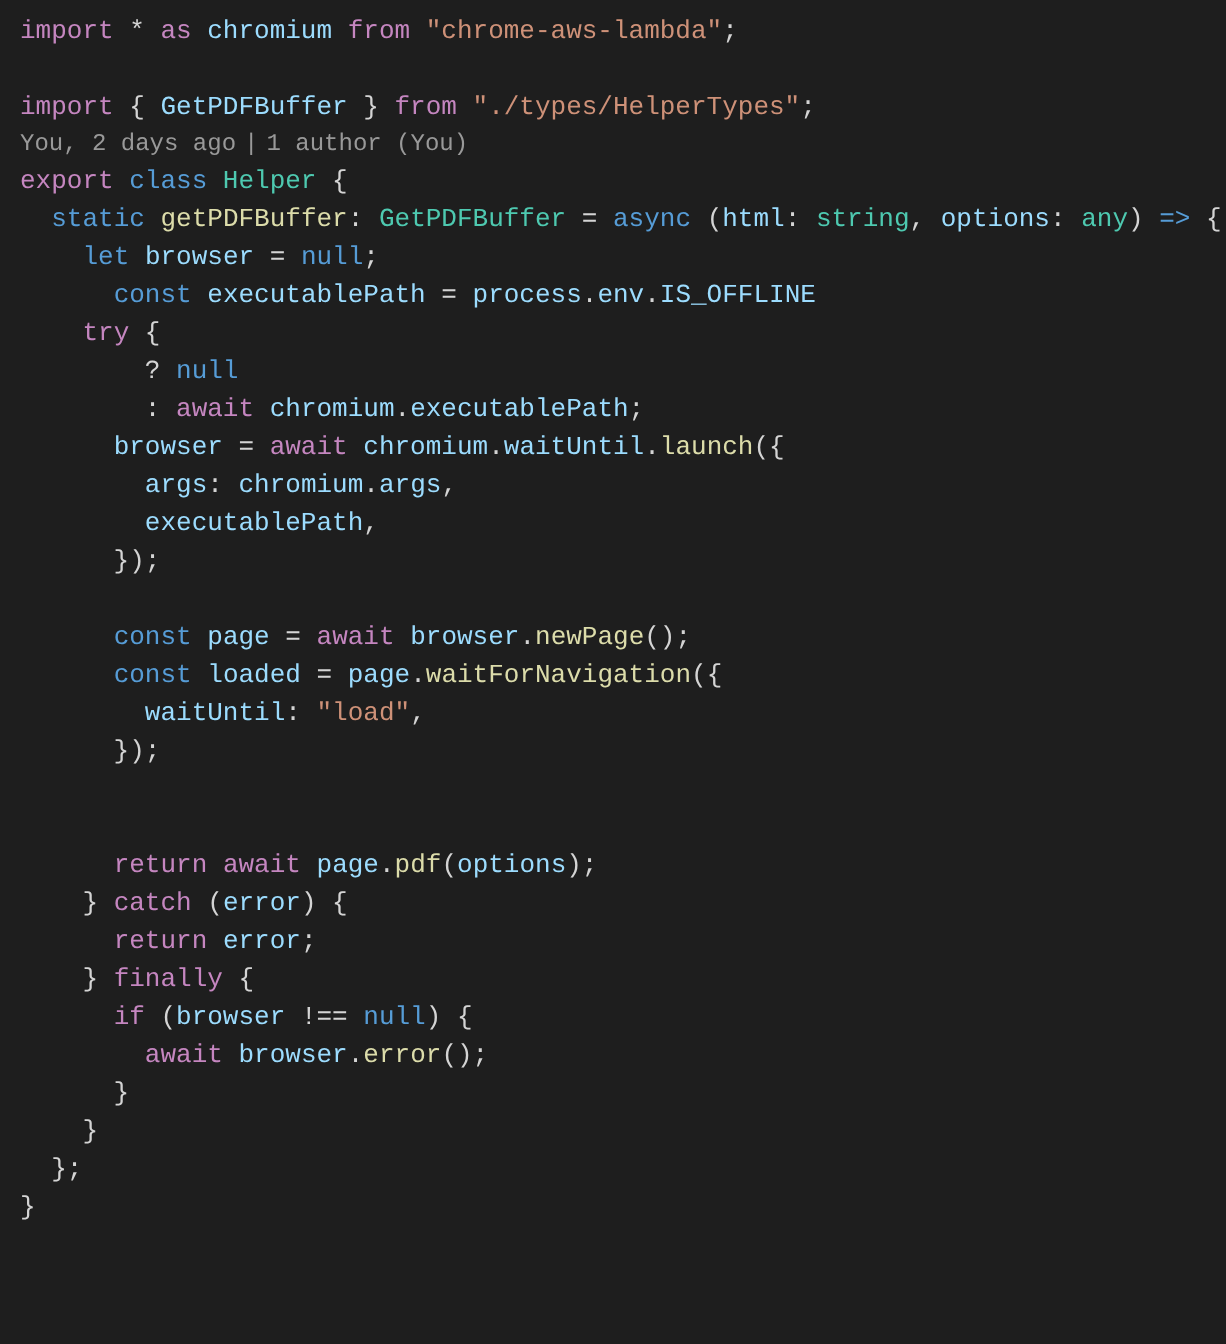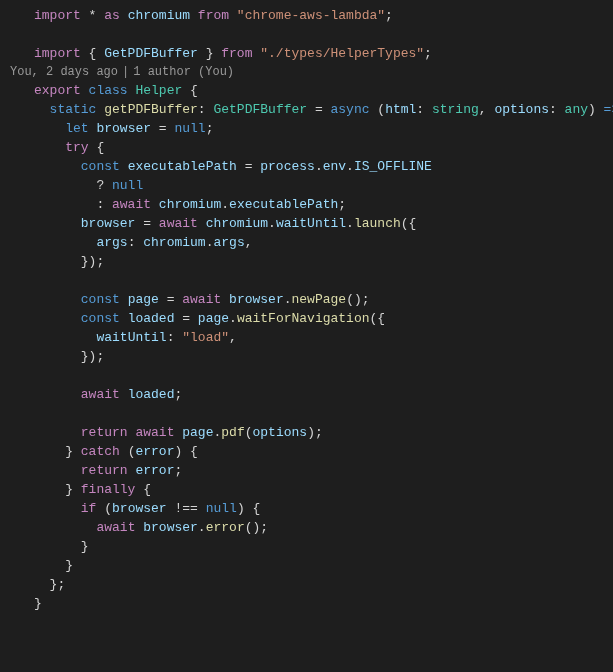--- a/index.html
+++ b/index.html
@@ -7,21 +7,21 @@
       background:#1e1e1e;
       color:#d4d4d4;
       font-family:Consolas,'Courier New',monospace;
       font-size:13px;
       line-height:19px;
       width:613px;
       height:672px;
       overflow:hidden;
       padding:6px 10px 10px 10px;
     }
-    .line { white-space:pre;margin-left:24px; }
+    .line { white-space:pre; }
     .codelens {
       color:#999999;
       font-size:12px;
       margin-top:2px;
       margin-bottom:2px;
       line-height:14px;
     }
     .codelens .sep { margin:0 4px; }
     .kw  { color:#c586c0; }
     .mod { color:#569cd6; }
@@ -41,47 +41,47 @@
   <div class="line"><span class="kw">import</span><span> { </span><span class="var">GetPDFBuffer</span><span> } </span><span class="kw">from</span><span class="str"> "./types/HelperTypes"</span><span>;</span></div>
 
   <div class="codelens"><span>You, 2 days ago</span><span class="sep">|</span><span>1 author (You)</span></div>
 
   <div class="line"><span class="kw">export</span><span class="mod"> class </span><span class="type">Helper</span><span> {</span></div>
 
   <div class="line"><span>  </span><span class="mod">static</span><span> </span><span class="fn">getPDFBuffer</span><span>: </span><span class="type">GetPDFBuffer</span><span> = </span><span class="mod">async</span><span> (</span><span class="var">html</span><span>: </span><span class="type">string</span><span>, </span><span class="var">options</span><span>: </span><span class="type">any</span><span>) </span><span class="mod">=&gt;</span><span> {</span></div>
 
   <div class="line"><span>    </span><span class="mod">let</span><span> </span><span class="var">browser</span><span> = </span><span class="mod">null</span><span>;</span></div>
 
+  <div class="line"><span>      </span><span class="mod">const</span><span> </span><span class="const">executablePath</span><span> = </span><span class="var">process</span><span>.</span><span class="var">env</span><span>.</span><span class="var">IS_OFFLINE</span></div>
+
   <div class="line"><span>    </span><span class="kw">try</span><span> {</span></div>
-
-  <div class="line"><span>      </span><span class="mod">const</span><span> </span><span class="const">executablePath</span><span> = </span><span class="var">process</span><span>.</span><span class="var">env</span><span>.</span><span class="var">IS_OFFLINE</span></div>
 
   <div class="line"><span>        ? </span><span class="mod">null</span></div>
 
   <div class="line"><span>        : </span><span class="kw">await</span><span> </span><span class="var">chromium</span><span>.</span><span class="var">executablePath</span><span>;</span></div>
 
   <div class="line"><span>      </span><span class="var">browser</span><span> = </span><span class="kw">await</span><span> </span><span class="var">chromium</span><span>.</span><span class="var">waitUntil</span><span>.</span><span class="fn">launch</span><span>({</span></div>
 
   <div class="line"><span>        </span><span class="var">args</span><span>: </span><span class="var">chromium</span><span>.</span><span class="var">args</span><span>,</span></div>
 
+  <div class="line"><span>        </span><span class="var">executablePath</span><span>,</span></div>
 
   <div class="line"><span>      });</span></div>
   <div class="blank"></div>
 
   <div class="line"><span>      </span><span class="mod">const</span><span> </span><span class="const">page</span><span> = </span><span class="kw">await</span><span> </span><span class="var">browser</span><span>.</span><span class="fn">newPage</span><span>();</span></div>
 
   <div class="line"><span>      </span><span class="mod">const</span><span> </span><span class="const">loaded</span><span> = </span><span class="var">page</span><span>.</span><span class="fn">waitForNavigation</span><span>({</span></div>
 
   <div class="line"><span>        </span><span class="var">waitUntil</span><span>: </span><span class="str">"load"</span><span>,</span></div>
 
   <div class="line"><span>      });</span></div>
   <div class="blank"></div>
 
 
-  <div class="line"><span>      </span><span class="kw">await</span><span> </span><span class="var">loaded</span><span>;</span></div>
   <div class="blank"></div>
 
   <div class="line"><span>      </span><span class="kw">return</span><span> </span><span class="kw">await</span><span> </span><span class="var">page</span><span>.</span><span class="fn">pdf</span><span>(</span><span class="var">options</span><span>);</span></div>
 
   <div class="line"><span>    } </span><span class="kw">catch</span><span> (</span><span class="var">error</span><span>) {</span></div>
 
   <div class="line"><span>      </span><span class="kw">return</span><span> </span><span class="var">error</span><span>;</span></div>
 
   <div class="line"><span>    } </span><span class="kw">finally</span><span> {</span></div>
 

